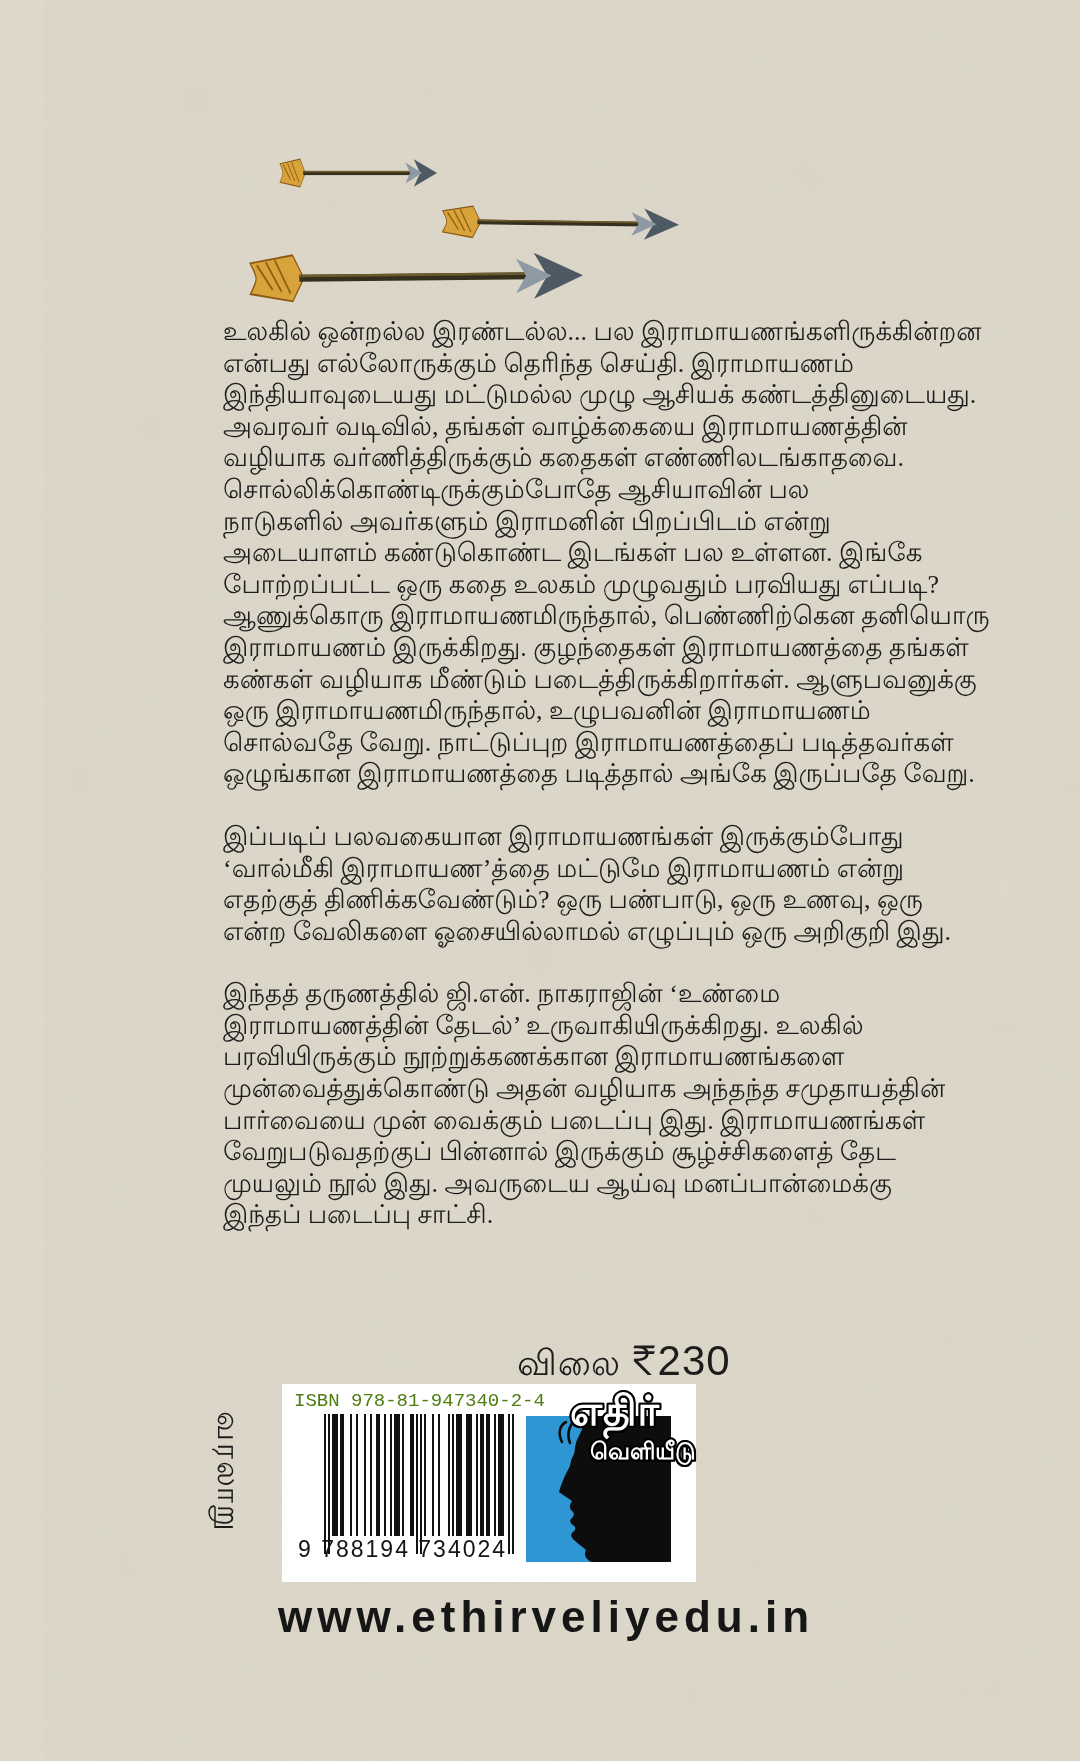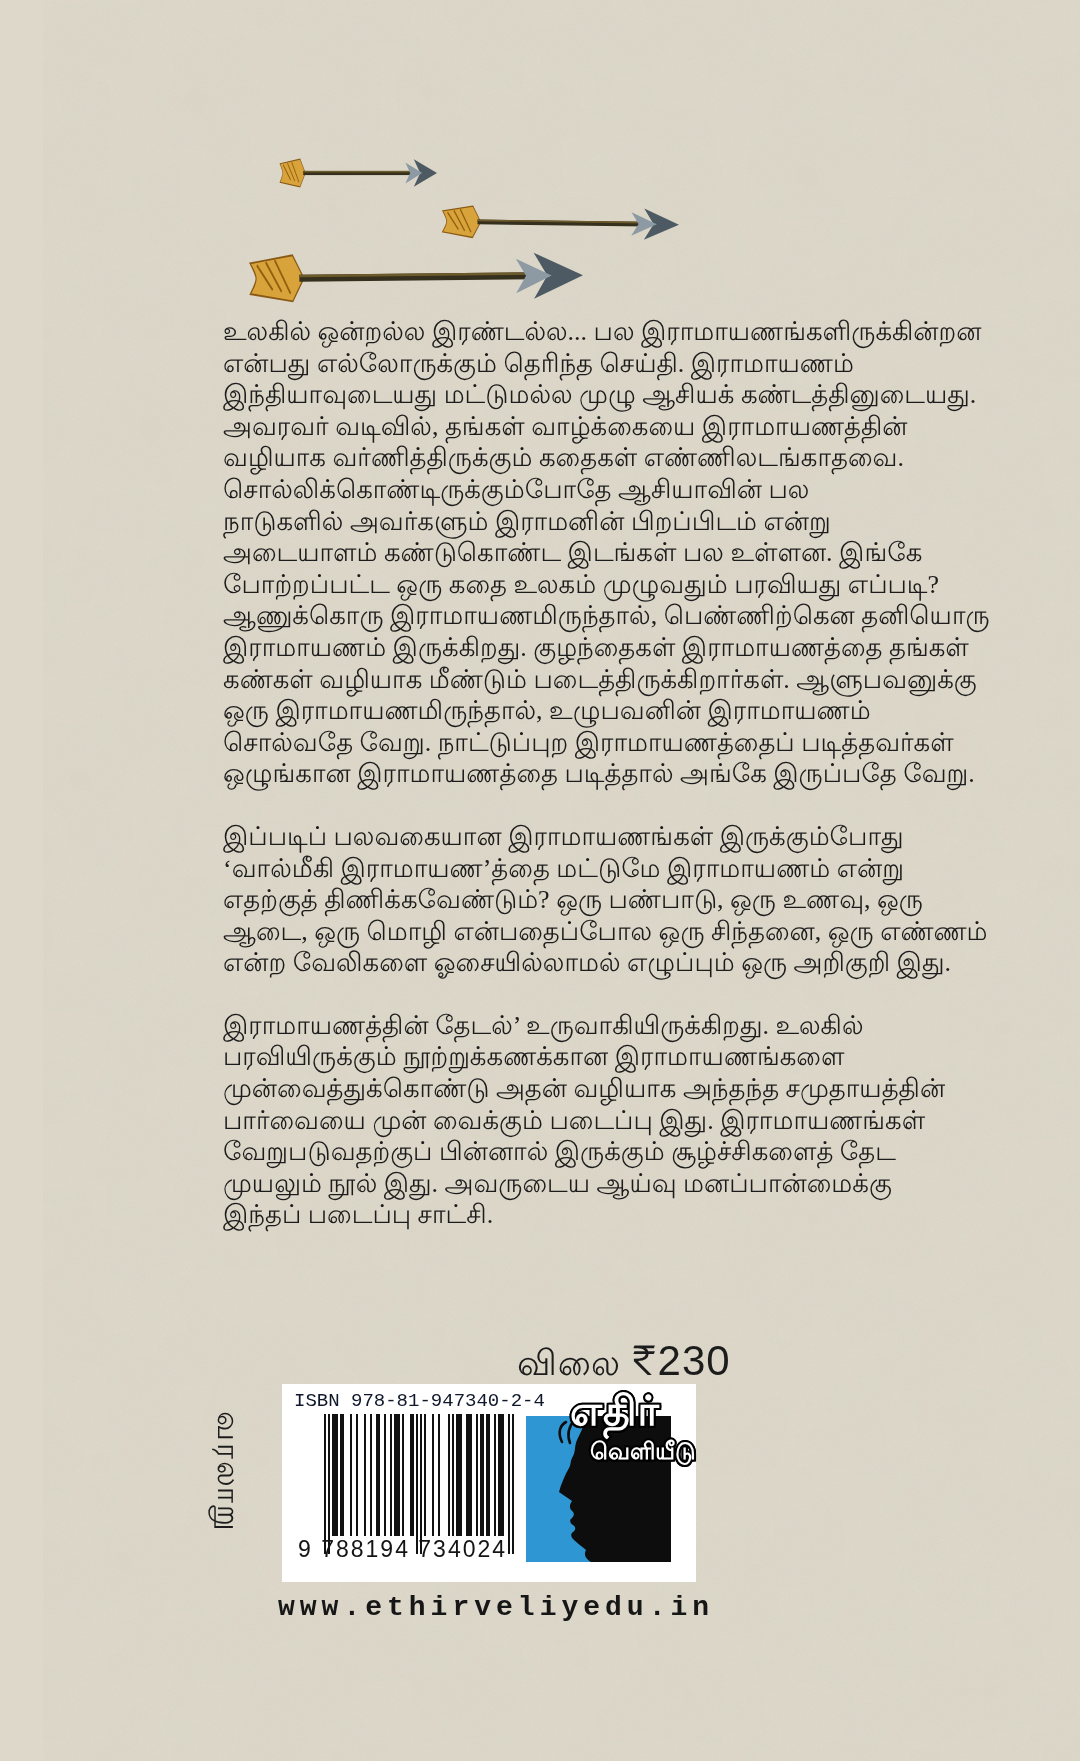--- a/index.html
+++ b/index.html
@@ -38,37 +38,37 @@
   #price .p-label{font-size:35px;letter-spacing:1px;}
   #price .p-value{font-family:"Liberation Sans",sans-serif;font-weight:400;font-size:42px;margin-left:10px;letter-spacing:1px;}
 
   
   #genre{left:95px;top:1452px;width:176px;height:40px;text-align:center;
          font-size:31px;letter-spacing:2px;transform:rotate(90deg);}
 
   
   #panel{left:239px;top:1384px;width:414px;height:198px;background:#ffffff;}
   #isbn-text{position:absolute;left:12px;top:6px;width:240px;text-align:right;
-             font-family:"Liberation Mono",monospace;font-size:19px;letter-spacing:0px;color:#0f172a;white-space:nowrap;}
+             font-family:"Liberation Mono",monospace;font-size:19px;letter-spacing:0px;color:#4d7c0f;white-space:nowrap;}
   #barcode{position:absolute;left:42px;top:30px;width:192px;height:142px;display:flex;align-items:flex-start;}
   .bc-bar{background:var(--bar-ink);height:122px;}
   .bc-bar.guard{height:140px;}
   .bc-space{background:transparent;height:122px;}
   #barcode-digits{position:absolute;left:16px;top:152px;width:230px;
                   font-family:"Liberation Sans",sans-serif;font-size:23px;letter-spacing:2px;color:#141414;white-space:nowrap;}
   #logo{position:absolute;left:244px;top:32px;width:145px;height:146px;}
   .outline-text{color:#ffffff;-webkit-text-stroke:4px #000;paint-order:stroke fill;
                 text-shadow:2px 0 0 #000,-2px 0 0 #000,0 2px 0 #000,0 -2px 0 #000,1.5px 1.5px 0 #000,-1.5px -1.5px 0 #000,1.5px -1.5px 0 #000,-1.5px 1.5px 0 #000;
                 font-family:"Liberation Sans",sans-serif;font-weight:bold;position:absolute;white-space:nowrap;z-index:2;}
   #pub-line1{left:288px;top:4px;font-size:41px;letter-spacing:1px;}
   #pub-line2{left:308px;top:54px;font-size:23px;}
 
   
-  #website{left:235px;top:1592px;font-family:Liberation Mono, monospace;font-weight:bold;
-           font-size:28px;letter-spacing:5px;color:#161616;white-space:nowrap;}
+  #website{left:235px;top:1592px;font-family:Liberation Sans, sans-serif;font-weight:bold;
+           font-size:44px;letter-spacing:5px;color:#161616;white-space:nowrap;}
 </style>
 </head>
 <body>
 
 <div id="cover">
 
   <svg class="texture" width="1080" height="1761" aria-hidden="true">
     <filter id="grainF">
       <feTurbulence type="fractalNoise" baseFrequency="0.8" numOctaves="2" result="n"></feTurbulence>
       <feColorMatrix type="matrix" values="0 0 0 0 0.44  0 0 0 0 0.41  0 0 0 0 0.35  0 0 0 0.16 0"></feColorMatrix>
@@ -119,24 +119,24 @@
         <div class="line">இராமாயணம் இருக்கிறது. குழந்தைகள் இராமாயணத்தை தங்கள்</div>
         <div class="line">கண்கள் வழியாக மீண்டும் படைத்திருக்கிறார்கள். ஆளுபவனுக்கு</div>
         <div class="line">ஒரு இராமாயணமிருந்தால், உழுபவனின் இராமாயணம்</div>
         <div class="line">சொல்வதே வேறு. நாட்டுப்புற இராமாயணத்தைப் படித்தவர்கள்</div>
         <div class="line">ஒழுங்கான இராமாயணத்தை படித்தால் அங்கே இருப்பதே வேறு.</div>
       </div>
     <div class="para">
         <div class="line">இப்படிப் பலவகையான இராமாயணங்கள் இருக்கும்போது</div>
         <div class="line">‘வால்மீகி இராமாயண’த்தை மட்டுமே இராமாயணம் என்று</div>
         <div class="line">எதற்குத் திணிக்கவேண்டும்? ஒரு பண்பாடு, ஒரு உணவு, ஒரு</div>
-        <div class="line">ஆடை, ஒரு மொழி என்பதைப்போல ஒரு சிந்தனை, ஒரு எண்ணம்</div>
         <div class="line">என்ற வேலிகளை ஓசையில்லாமல் எழுப்பும் ஒரு அறிகுறி இது.</div>
       </div>
     <div class="para">
+        <div class="line">இந்தத் தருணத்தில் ஜி.என். நாகராஜின் ‘உண்மை</div>
         <div class="line">இராமாயணத்தின் தேடல்’ உருவாகியிருக்கிறது. உலகில்</div>
         <div class="line">பரவியிருக்கும் நூற்றுக்கணக்கான இராமாயணங்களை</div>
         <div class="line">முன்வைத்துக்கொண்டு அதன் வழியாக அந்தந்த சமுதாயத்தின்</div>
         <div class="line">பார்வையை முன் வைக்கும் படைப்பு இது. இராமாயணங்கள்</div>
         <div class="line">வேறுபடுவதற்குப் பின்னால் இருக்கும் சூழ்ச்சிகளைத் தேட</div>
         <div class="line">முயலும் நூல் இது. அவருடைய ஆய்வு மனப்பான்மைக்கு</div>
         <div class="line">இந்தப் படைப்பு சாட்சி.</div>
       </div>
   </div>
 

